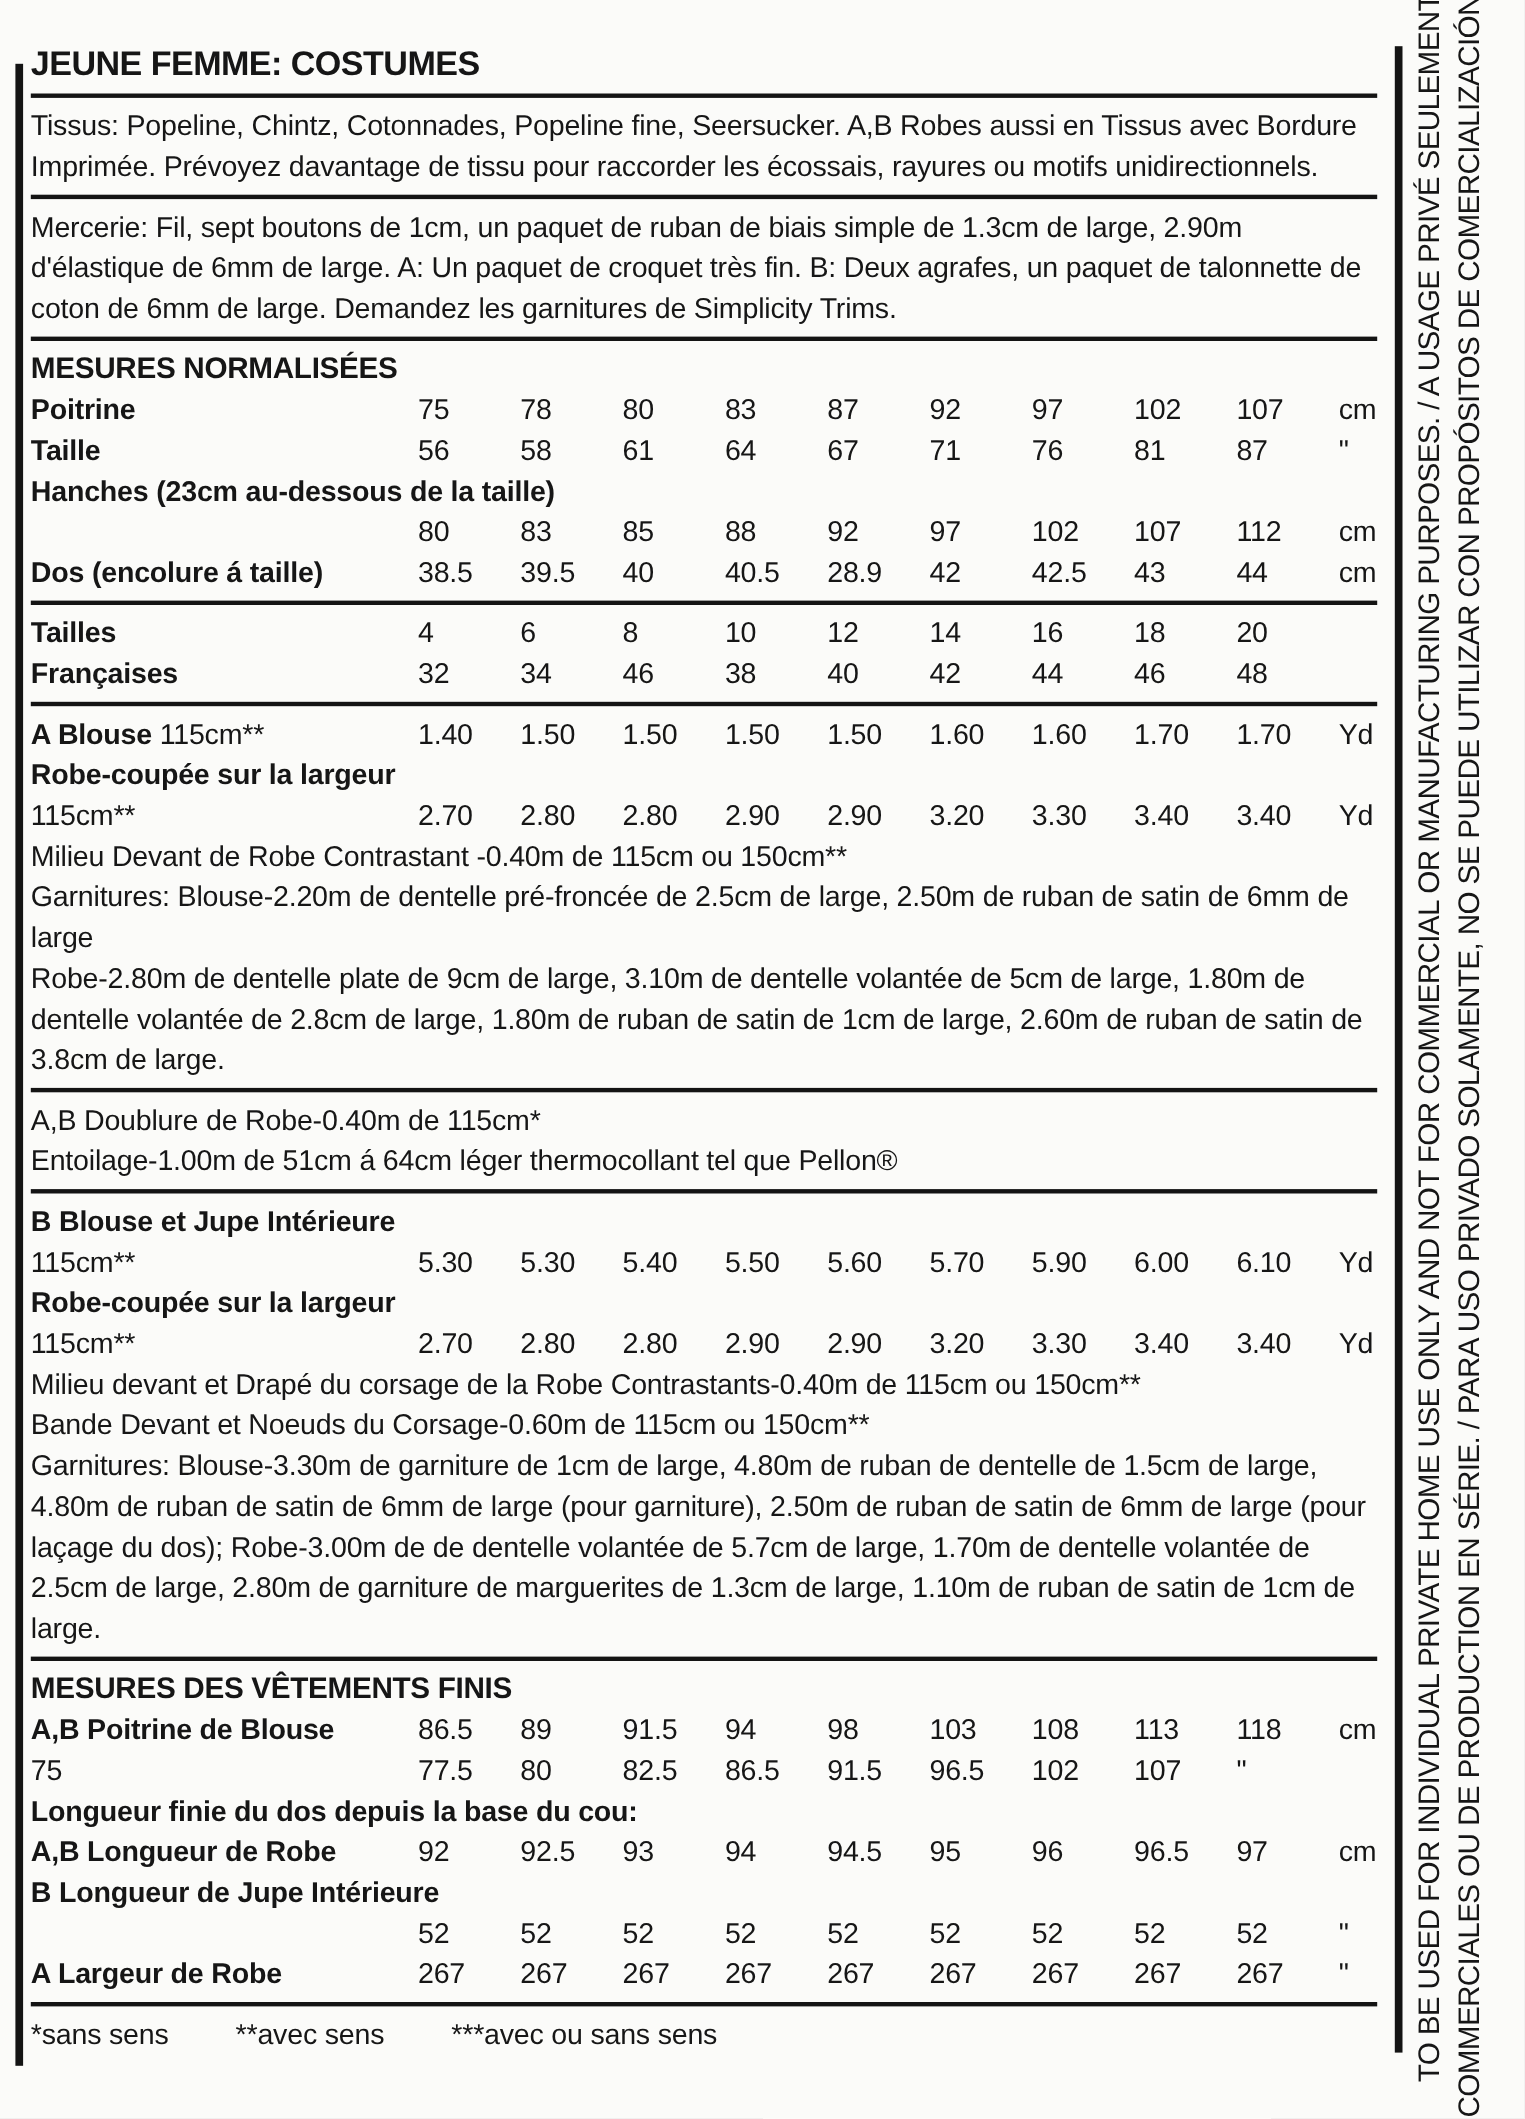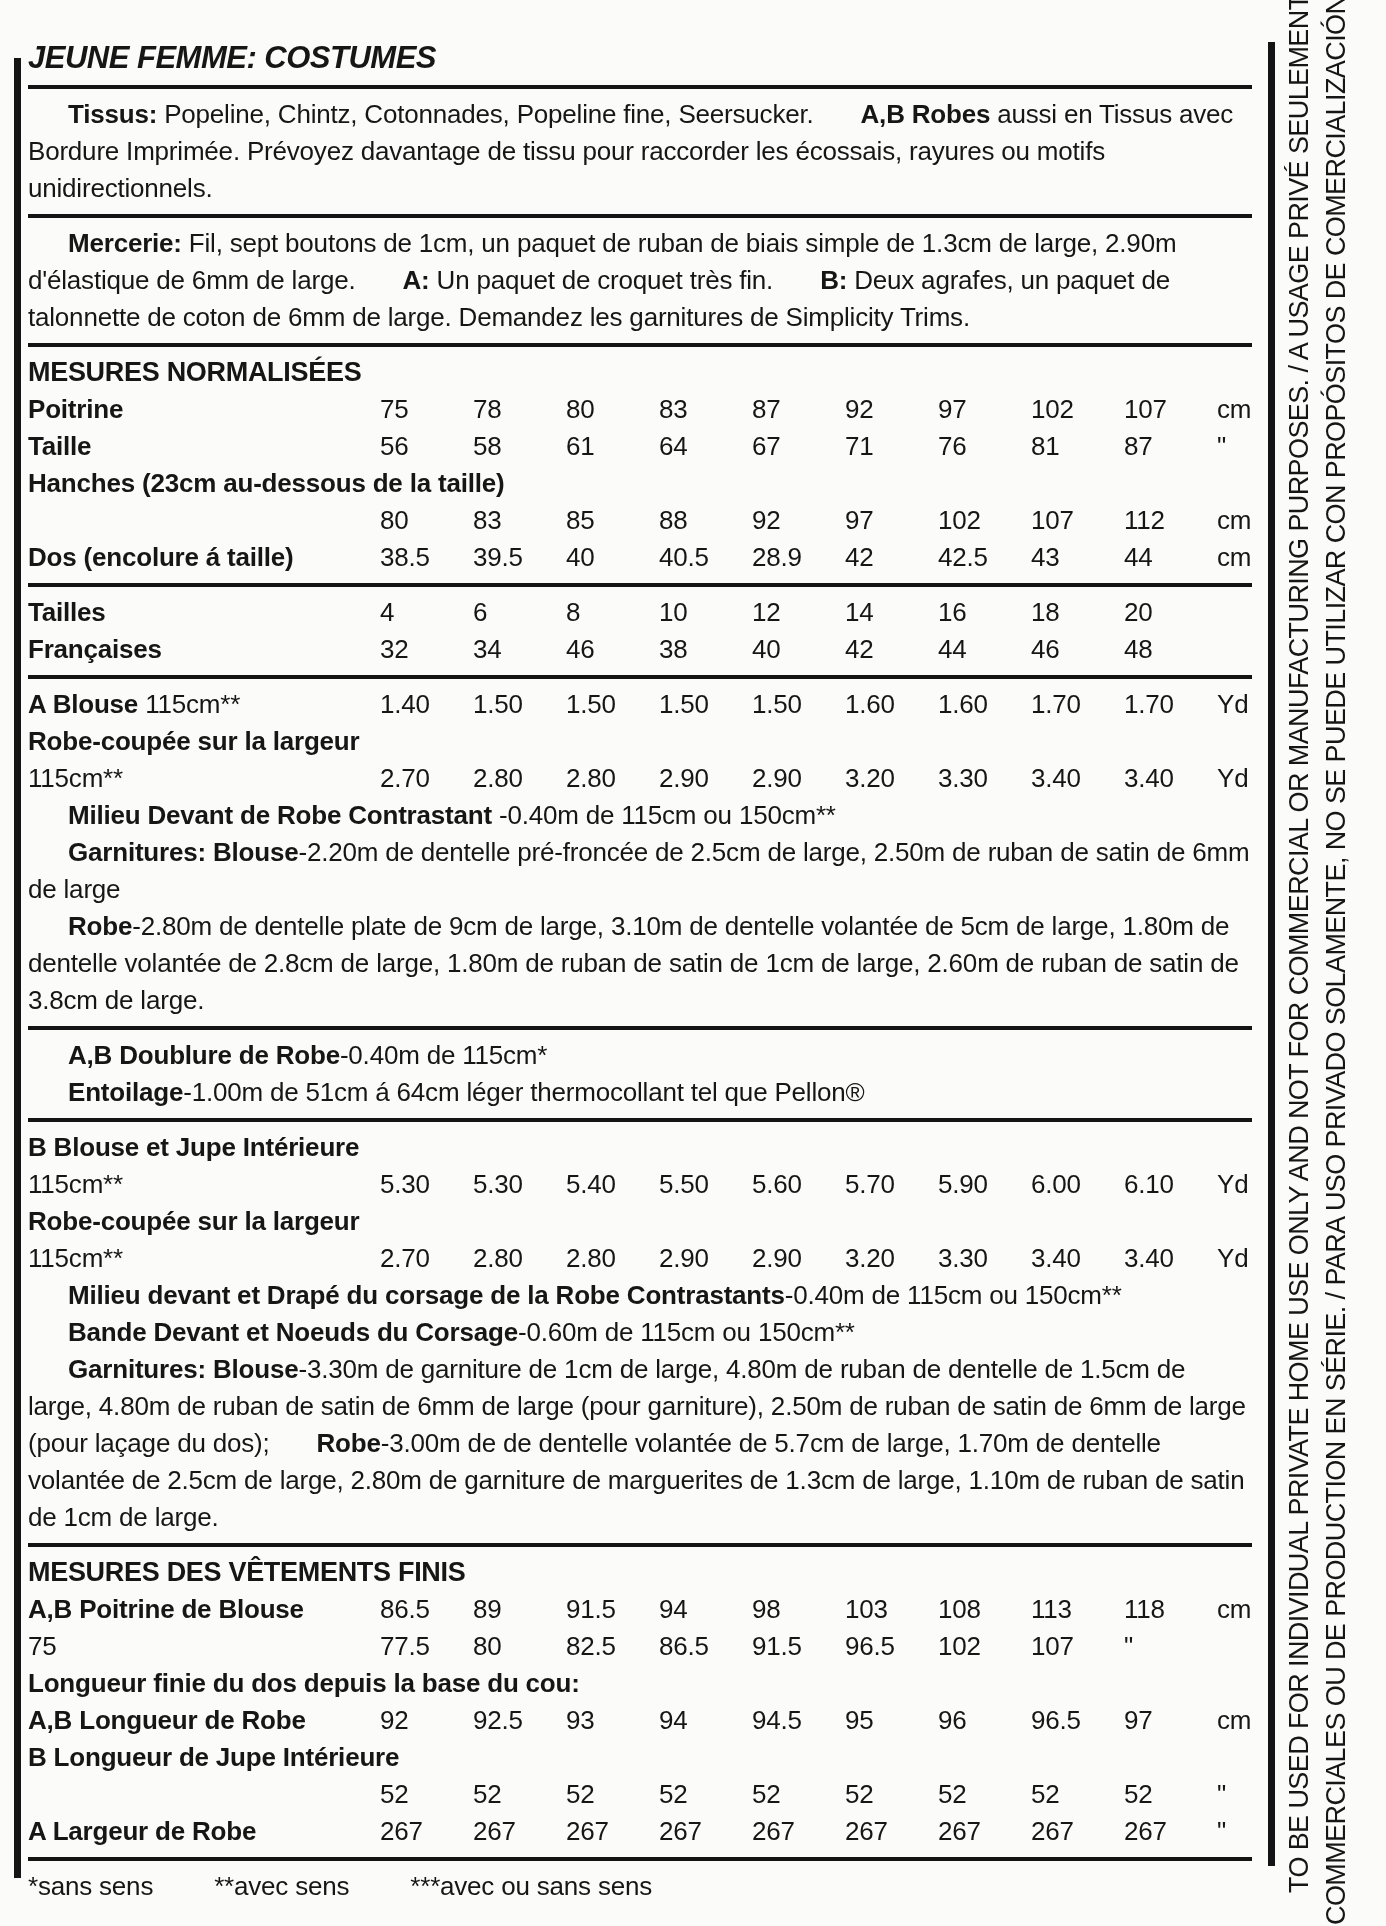--- a/index.html
+++ b/index.html
@@ -11,25 +11,25 @@
   .bar-left{position:absolute;left:14px;top:58px;width:7px;height:1820px;background:#141414;}
   .bar-right{position:absolute;left:1268px;top:42px;width:7px;height:1824px;background:#141414;}
   .sidebar-line{
     position:absolute;white-space:nowrap;font-size:27px;line-height:31px;
     letter-spacing:-0.6px;font-weight:500;
     transform:rotate(-90deg);transform-origin:0 0;
   }
   .sidebar-line.l1{left:1284px;top:1893px;}
   .sidebar-line.l2{left:1321px;top:1925px;}
   .content{position:absolute;left:28px;top:38px;width:1224px;}
-  h1{font-size:31px;font-weight:700;margin:0;line-height:40px;letter-spacing:-0.5px;font-style:italic;}
+  h1{font-size:31px;font-weight:700;margin:0;line-height:40px;letter-spacing:-0.5px;}
   h2{font-size:27px;font-weight:700;margin:0;line-height:37px;letter-spacing:-0.3px;}
   .rule{height:4px;background:#141414;margin:7px 0 7px 0;}
   p.para{margin:0;font-size:26px;line-height:37px;letter-spacing:-0.2px;}
-  p.para b{font-weight:700;margin-left:40px;}
+  p.para b{font-weight:400;}
   .lrow{font-size:26px;line-height:37px;font-weight:700;letter-spacing:-0.2px;}
   .mrow{
     display:grid;grid-template-columns:352px repeat(9,93px) 1fr;
     font-size:26px;line-height:37px;letter-spacing:-0.2px;
   }
   .mrow .label b{font-weight:700;margin-top:32px;}
   .mrow .val{text-align:left;}
   .mrow .unit{text-align:left;padding-right:2px;}
   .footnotes{display:flex;gap:61px;font-size:26px;line-height:37px;margin-top:4px;letter-spacing:-0.2px;}
 </style>

